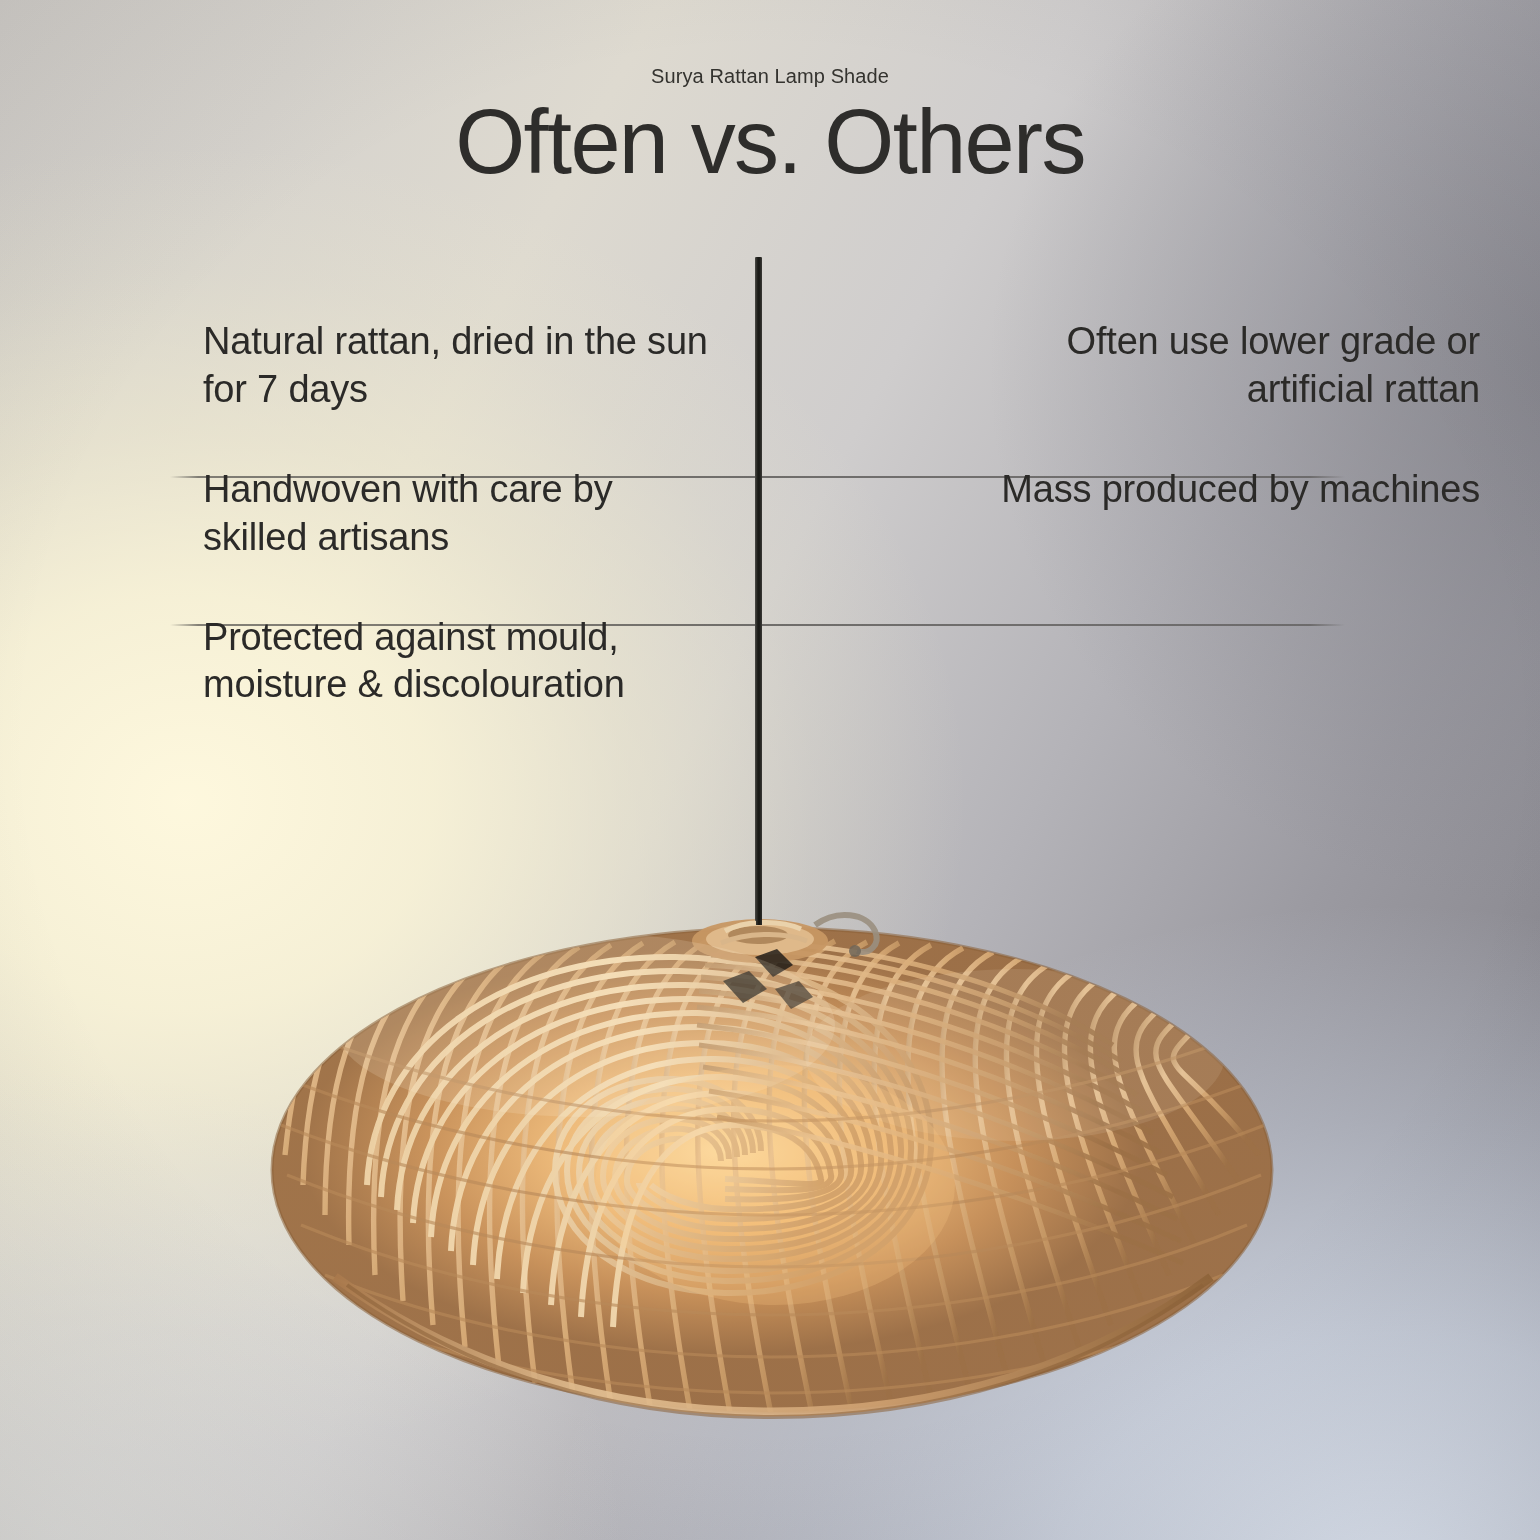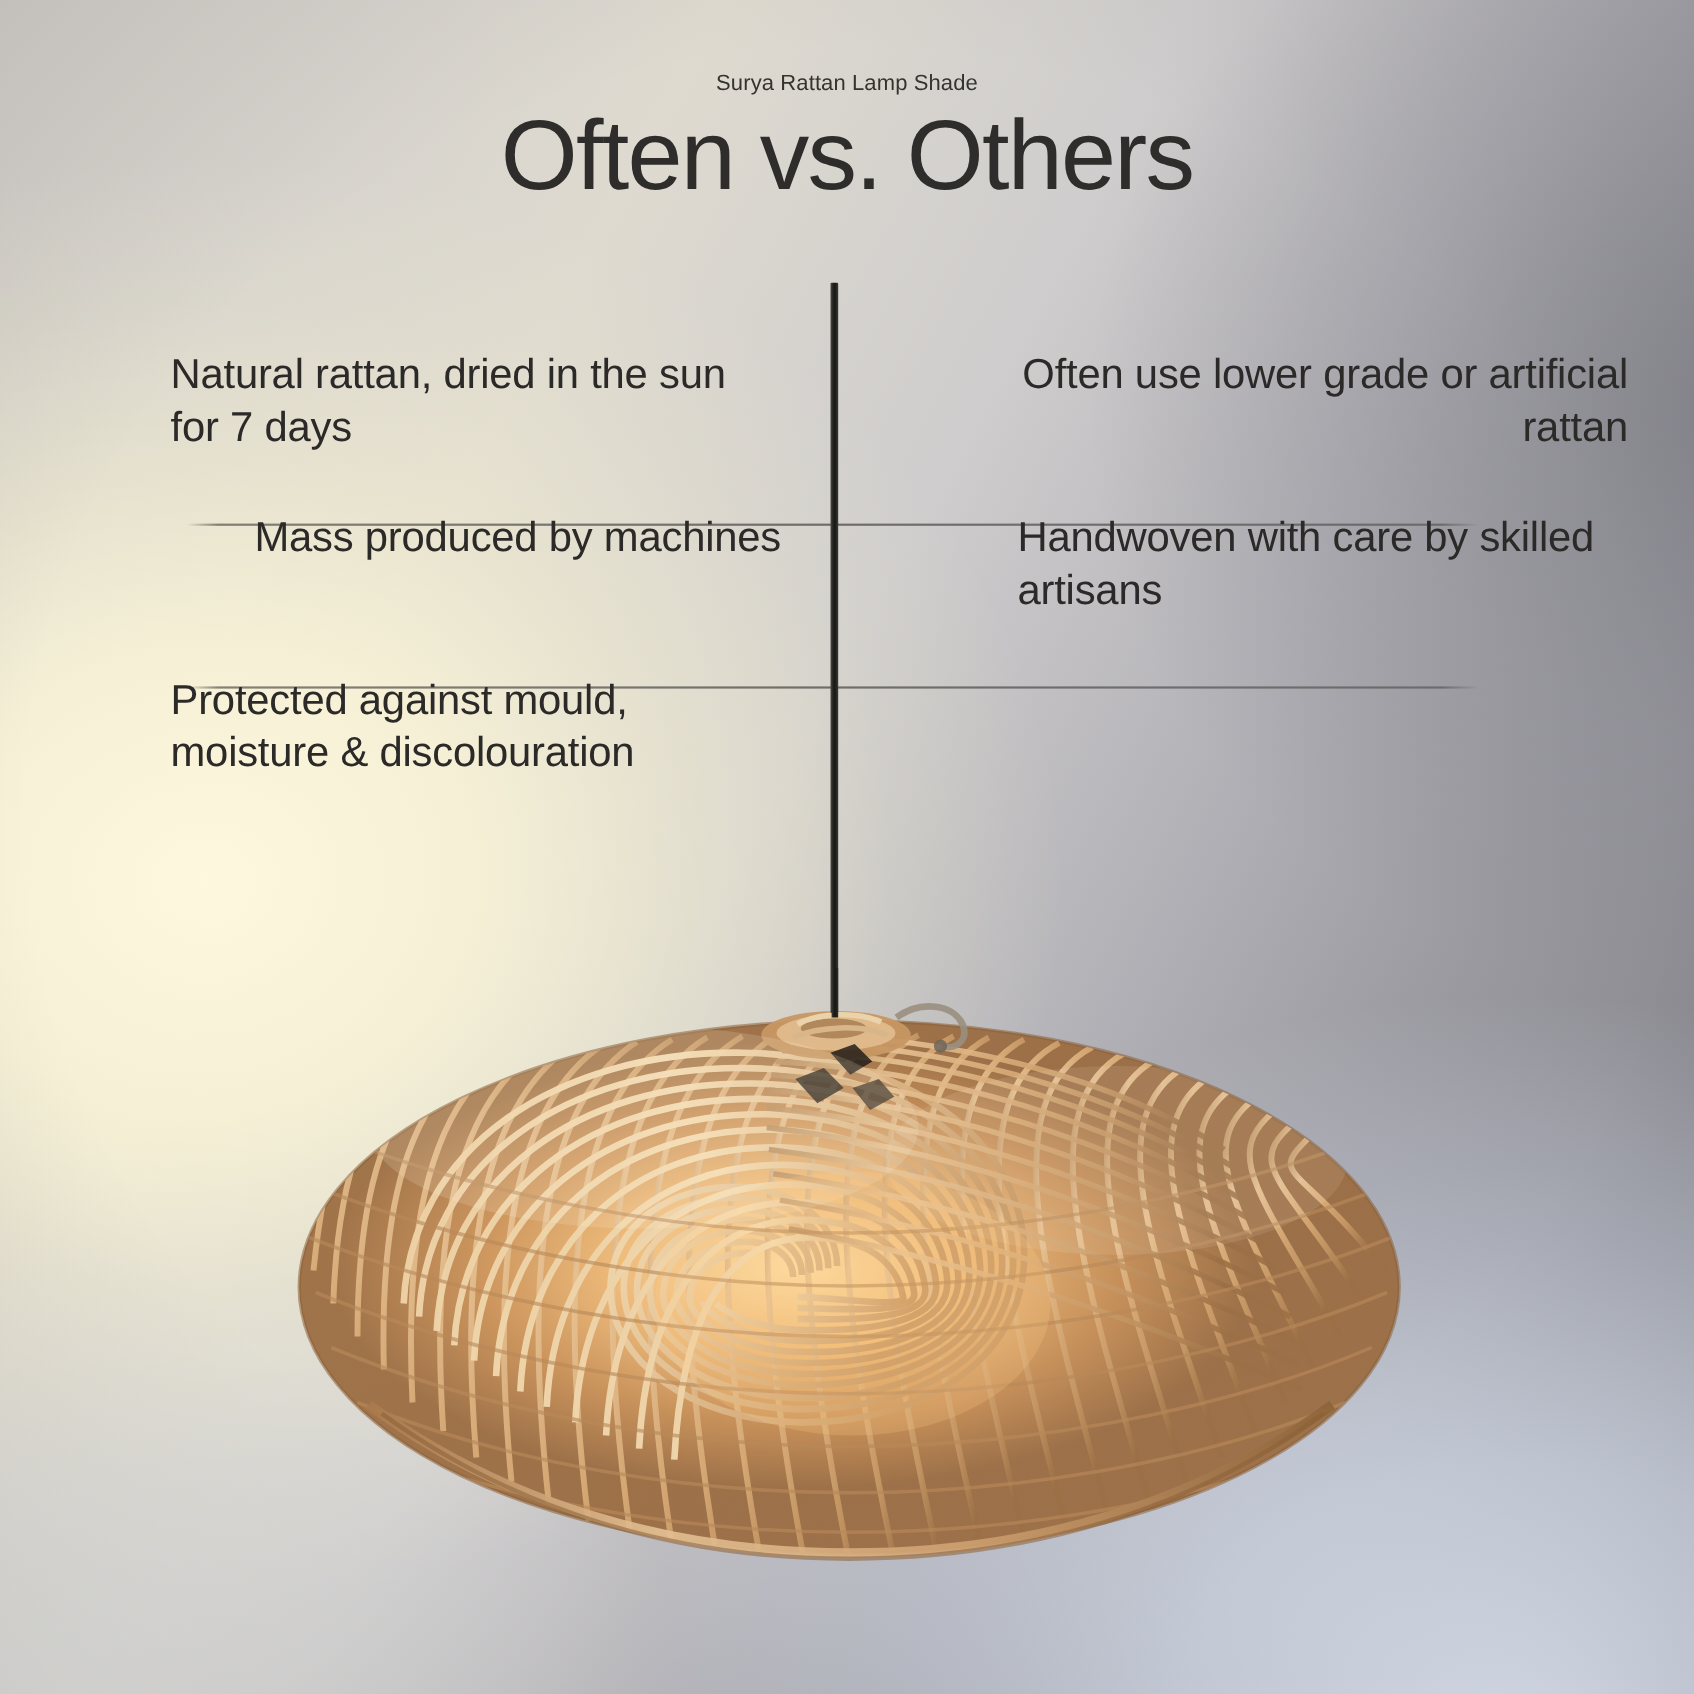--- a/index.html
+++ b/index.html
@@ -56,21 +56,21 @@
     font-weight:400;line-height:1.2;
   }
   .headline{
     margin-top:9px;font-size:90px;line-height:1.02;
     color:#2e2d2b;font-weight:400;letter-spacing:-1.6px;
   }
 
   
   .cmp{position:absolute;left:0;top:318px;width:1540px;z-index:6;}
   .row{position:relative;display:flex;}
-  .cell{box-sizing:border-box;width:770px;}
+  .cell{box-sizing:border-box;width:770px;margin-left:48px;}
   .cell-l{padding:0 60px 0 155px;}
   .cell-r{padding:0 60px 0 120px;text-align:right;}
   .ctext{
     font-size:38px;line-height:1.26;color:#2b2a28;
     font-weight:400;letter-spacing:-.2px;
   }
   .rowgap{height:52px;}
   .hrule{
     position:absolute;left:170px;width:1175px;height:2px;
     background:linear-gradient(90deg,
@@ -128,25 +128,25 @@
         <div class="ctext">Natural rattan, dried in the sun for 7 days</div>
       </div>
       <div class="cell cell-r">
         <div class="ctext">Often use lower grade or artificial rattan</div>
       </div>
       <div class="hrule" style="top:158px"></div>
     </div>
     <div class="rowgap"></div>
 
     <div class="row">
+      <div class="cell cell-l">
+        <div class="ctext">Handwoven with care by skilled artisans</div>
+      </div>
       <div class="cell cell-r">
         <div class="ctext">Mass produced by machines</div>
-      </div>
-      <div class="cell cell-l">
-        <div class="ctext">Handwoven with care by skilled artisans</div>
       </div>
       <div class="hrule" style="top:158px"></div>
     </div>
     <div class="rowgap"></div>
 
     <div class="row">
       <div class="cell cell-l">
         <div class="ctext">Protected against mould, moisture &amp; discolouration</div>
       </div>
     </div>

